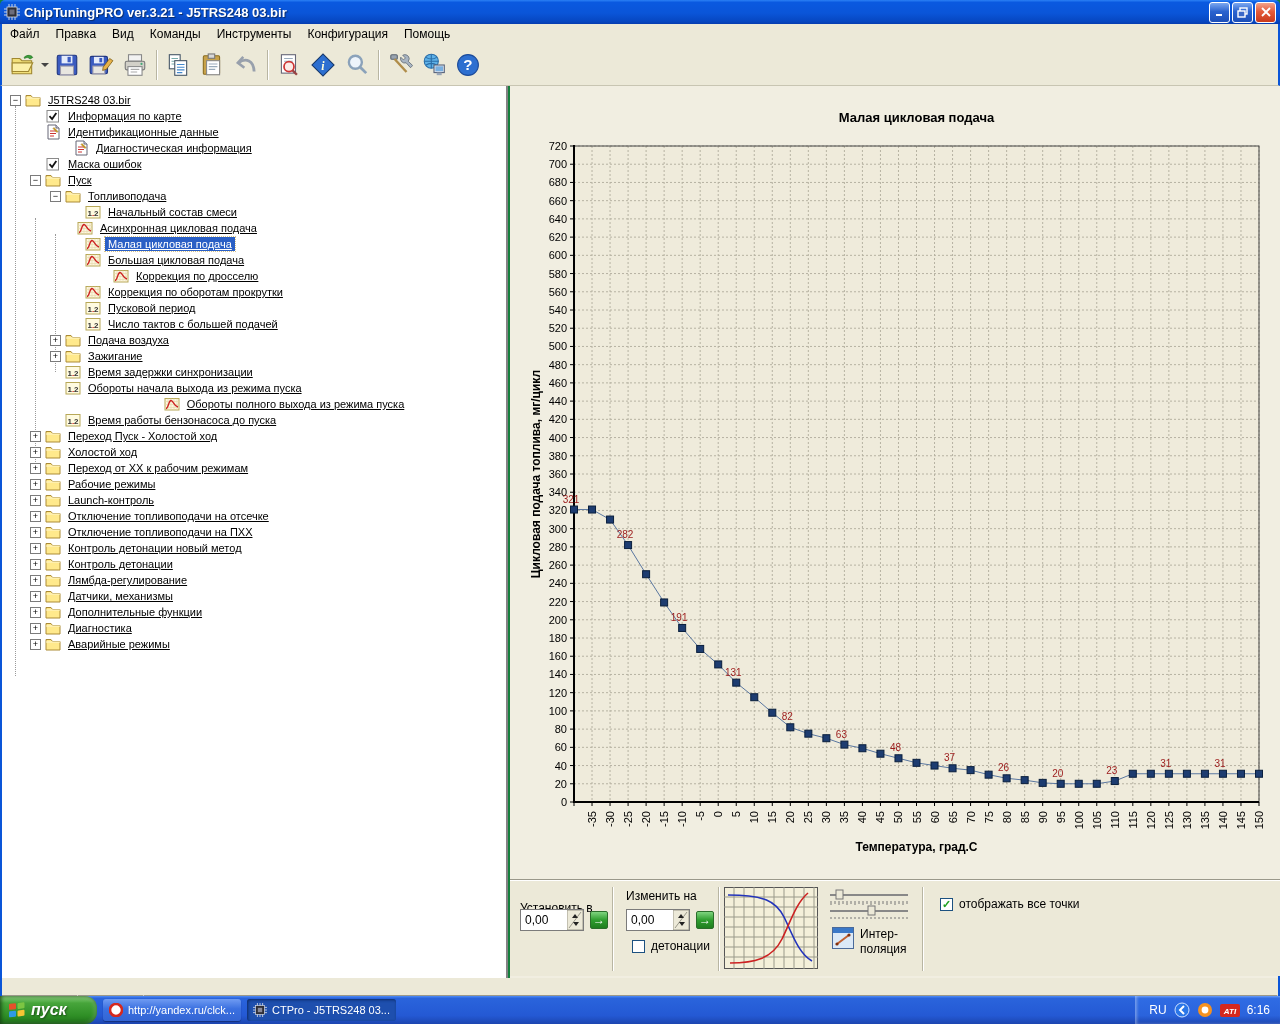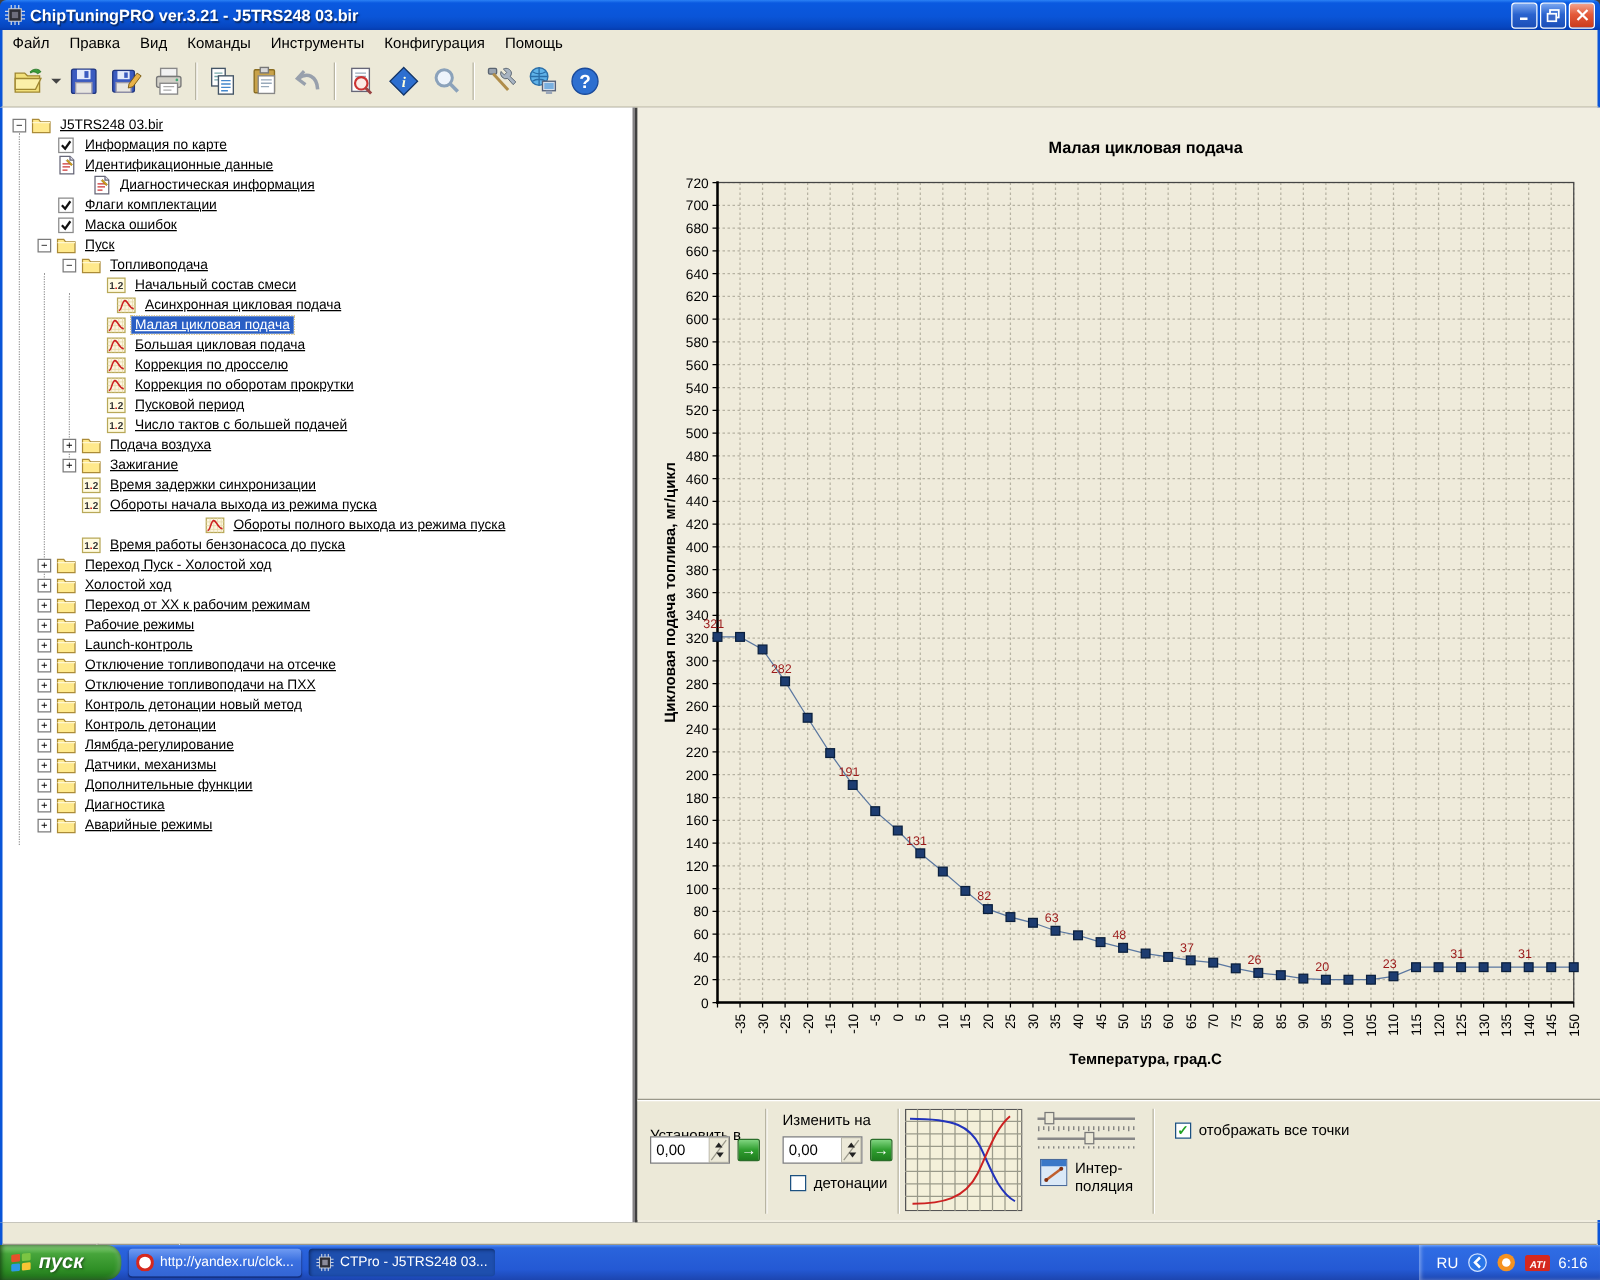--- a/index.html
+++ b/index.html
@@ -1,18 +1,18 @@
 <!DOCTYPE html>
 <html><head>
 <meta charset="utf-8">
 <style>
   html,body{margin:0;padding:0;background:#000;}
   *{box-sizing:border-box;}
   #screen{position:relative;width:1280px;height:1024px;overflow:hidden;
-    font-family:"Liberation Sans",sans-serif;background:#404040;}
+    font-family:"Liberation Sans",sans-serif;background:#15803d;}
 
   
   #titlebar{position:absolute;left:0;top:0;width:1280px;height:24px;
     background:linear-gradient(180deg,#2b81f5 0%,#0a59e0 10%,#0a55d8 55%,#0646c0 90%,#063cae 100%);
     display:flex;align-items:center;color:#fff;border-radius:5px 5px 0 0;}
   #title-icon{width:16px;height:16px;margin:0 4px 0 4px;}
   #title-text{font-size:13px;font-weight:bold;text-shadow:1px 1px 1px #0a2a66;white-space:nowrap;}
   #winbtns{margin-left:auto;display:flex;gap:2px;padding-right:4px;}
   .winbtn{width:21px;height:21px;border-radius:3px;border:1px solid #fff;
     display:flex;align-items:center;justify-content:center;color:#fff;font-size:11px;font-weight:bold;
@@ -293,30 +293,20 @@
         <span class="tlabel">Диагностическая информация</span>
       </div>
       <div class="trow" style="padding-left: 28px;">
         <span class="tspace"></span>
         <span class="ticon">
           <svg viewBox="0 0 16 16">
             <rect x="2" y="2.5" width="11.5" height="11.5" fill="#fff" stroke="#8a8a8a"></rect>
             <path d="M4.5 8.2l2.6 2.8 4.2-6" stroke="#111" stroke-width="1.8" fill="none"></path>
           </svg>
         </span>
-        <span class="tlabel">Флаги комплектации</span>
-      </div>
-      <div class="trow" style="padding-left: 28px;">
-        <span class="tspace"></span>
-        <span class="ticon">
-          <svg viewBox="0 0 16 16">
-            <rect x="2" y="2.5" width="11.5" height="11.5" fill="#fff" stroke="#8a8a8a"></rect>
-            <path d="M4.5 8.2l2.6 2.8 4.2-6" stroke="#111" stroke-width="1.8" fill="none"></path>
-          </svg>
-        </span>
         <span class="tlabel">Маска ошибок</span>
       </div>
       <div class="trow" style="padding-left: 28px;">
         <span class="texp">−</span>
         <span class="ticon">
           <svg viewBox="0 0 16 16">
             <path d="M1 3.5h5l1.5 2H15v8.5H1z" fill="#ffe98c" stroke="#ab8b37"></path>
             <path d="M1 6h14" stroke="#fff7cf"></path>
           </svg>
         </span>
@@ -335,21 +325,21 @@
       <div class="trow" style="padding-left: 68px;">
         <span class="tspace"></span>
         <span class="ticon">
           <svg viewBox="0 0 16 16">
             <rect x="1" y="2.5" width="14" height="11.5" fill="#fffbe0" stroke="#b8a858"></rect>
             <text x="8" y="11.5" font-size="8" text-anchor="middle" font-weight="bold" fill="#333" font-family="Liberation Sans,sans-serif">1<tspan fill="#c00">.</tspan>2</text>
           </svg>
         </span>
         <span class="tlabel">Начальный состав смеси</span>
       </div>
-      <div class="trow" style="padding-left: 76px; text-align: center;">
+      <div class="trow" style="padding-left: 60px; text-align: center;">
         <span class="tspace"></span>
         <span class="ticon">
           <svg viewBox="0 0 16 16">
             <rect x="1" y="2.5" width="14" height="11.5" fill="#fdf6e0" stroke="#b8a858"></rect>
             <path d="M4 2.5v11.5M7 2.5v11.5M10 2.5v11.5M13 2.5v11.5M1 5.5h14M1 8.5h14M1 11.5h14" stroke="#e4d8a8" stroke-width="0.6"></path>
             <path d="M2 12.5C4.5 12.5 4.5 4.5 7 4.5s2.5 5.5 7 6.5" fill="none" stroke="#c22" stroke-width="1.3"></path>
           </svg>
         </span>
         <span class="tlabel">Асинхронная цикловая подача</span>
       </div>
@@ -368,21 +358,21 @@
         <span class="tspace"></span>
         <span class="ticon">
           <svg viewBox="0 0 16 16">
             <rect x="1" y="2.5" width="14" height="11.5" fill="#fdf6e0" stroke="#b8a858"></rect>
             <path d="M4 2.5v11.5M7 2.5v11.5M10 2.5v11.5M13 2.5v11.5M1 5.5h14M1 8.5h14M1 11.5h14" stroke="#e4d8a8" stroke-width="0.6"></path>
             <path d="M2 12.5C4.5 12.5 4.5 4.5 7 4.5s2.5 5.5 7 6.5" fill="none" stroke="#c22" stroke-width="1.3"></path>
           </svg>
         </span>
         <span class="tlabel">Большая цикловая подача</span>
       </div>
-      <div class="trow" style="padding-left: 68px;">
+      <div class="trow" style="padding-left: 68px; margin-left: 28px;">
         <span class="tspace"></span>
         <span class="ticon">
           <svg viewBox="0 0 16 16">
             <rect x="1" y="2.5" width="14" height="11.5" fill="#fdf6e0" stroke="#b8a858"></rect>
             <path d="M4 2.5v11.5M7 2.5v11.5M10 2.5v11.5M13 2.5v11.5M1 5.5h14M1 8.5h14M1 11.5h14" stroke="#e4d8a8" stroke-width="0.6"></path>
             <path d="M2 12.5C4.5 12.5 4.5 4.5 7 4.5s2.5 5.5 7 6.5" fill="none" stroke="#c22" stroke-width="1.3"></path>
           </svg>
         </span>
         <span class="tlabel">Коррекция по дросселю</span>
       </div>

